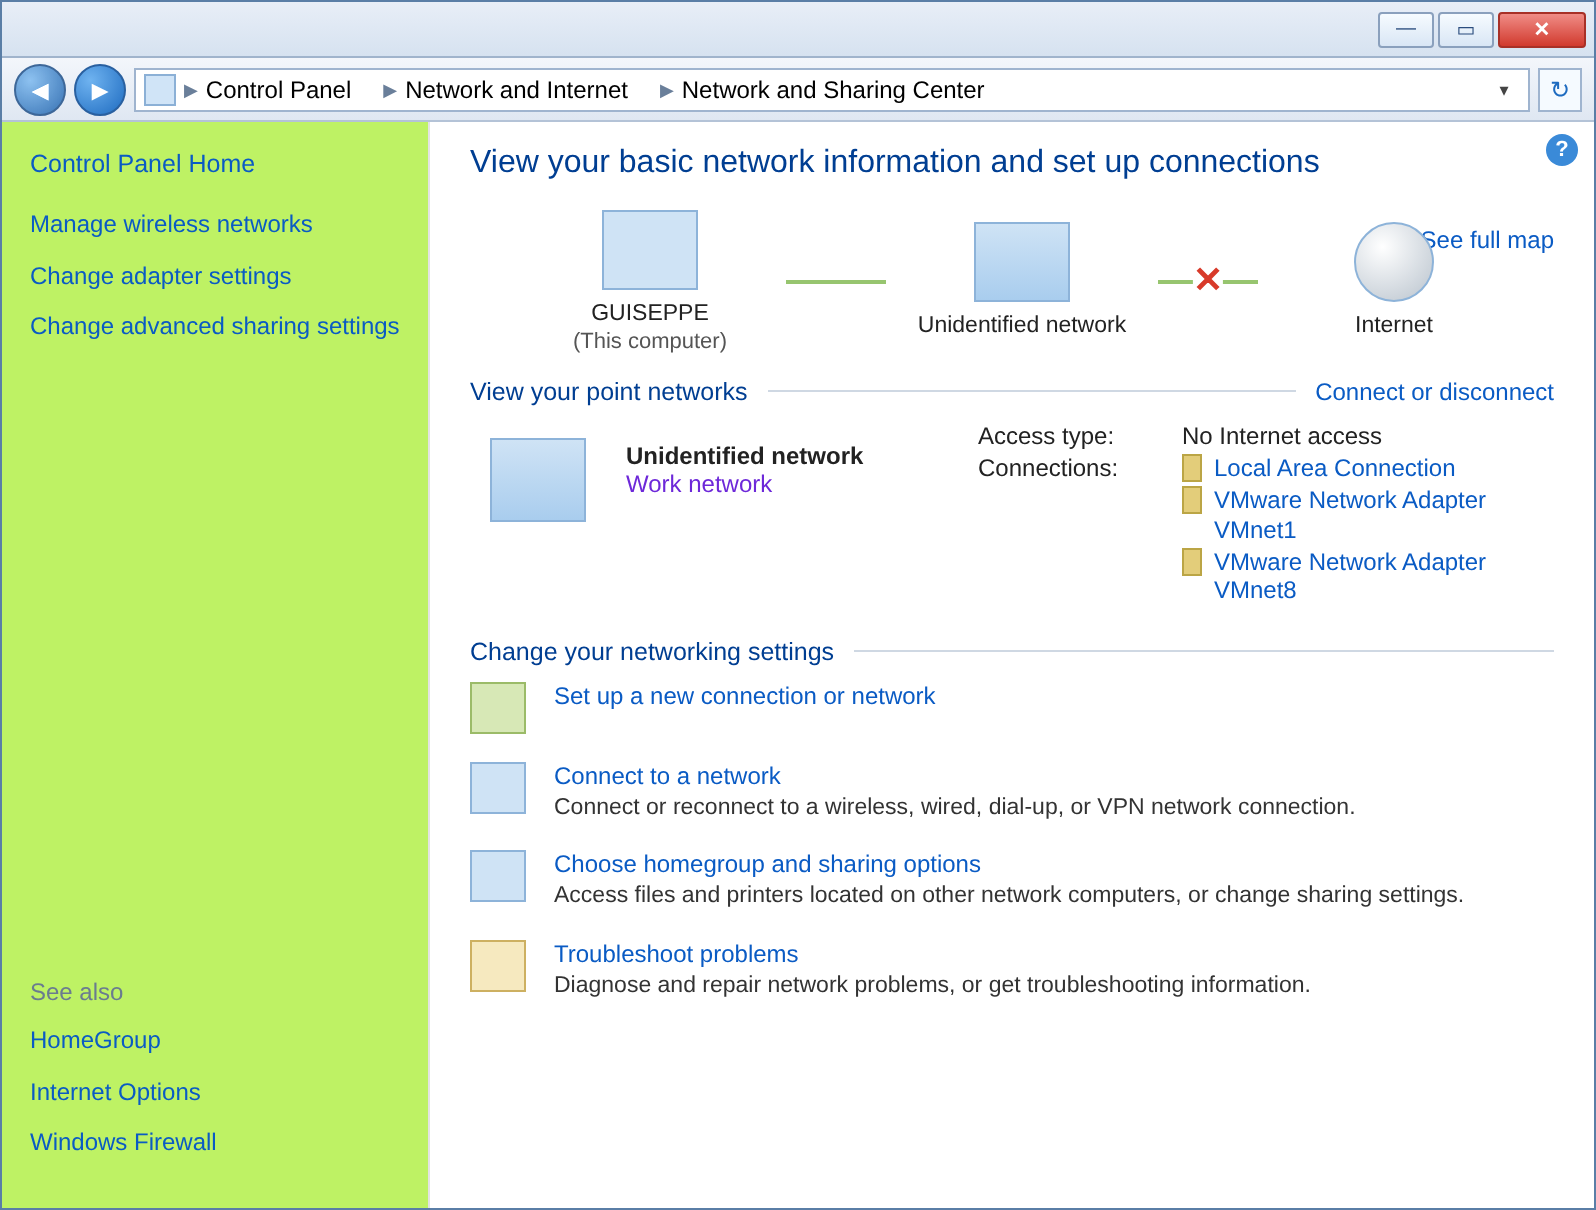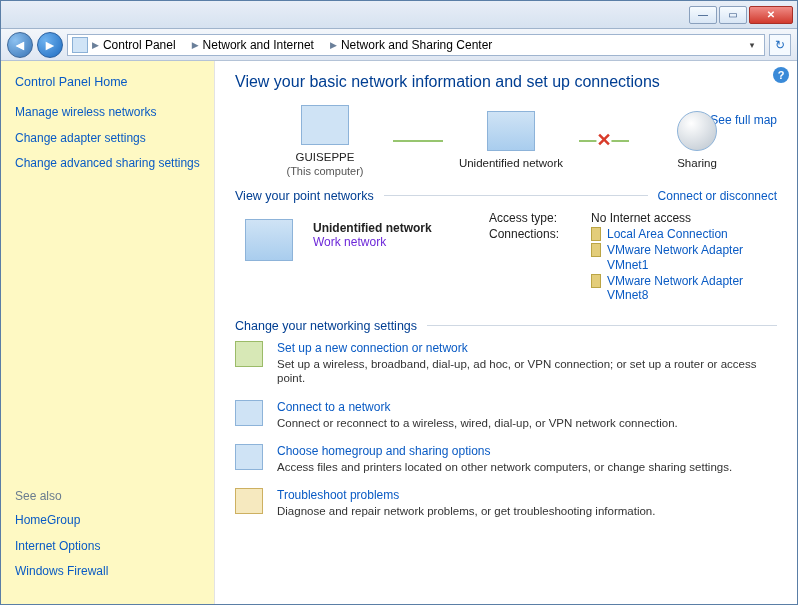--- a/index.html
+++ b/index.html
@@ -16,21 +16,21 @@
   .navbtn.disabled { filter: grayscale(0.3) brightness(1.1); }
   .addrbox { flex: 1; height: 22px; border: 1px solid #9fb4cf; background: #fff; display: flex; align-items: center; gap: 4px; padding: 0 4px; font-size: 12px; }
   .addricon { width: 16px; height: 16px; background: #d0e4f7; border: 1px solid #8bb0d6; }
   .crumb { display: flex; align-items: center; gap: 16px; }
   .sep { color: #6a7f9a; font-size: 9px; }
   .addrdrop { width: 16px; text-align: center; color: #444; font-size: 9px;}
   .refresh { width: 22px; height: 22px; border: 1px solid #9fb4cf; background: #f5faff; display:flex; align-items:center; justify-content:center; color:#1e6bc0; font-size:12px;}
 
   
   .main { display: flex; height: calc(100% - 60px); }
-  .sidebar { width: 214px; background: #fef9c3; border-right: 1px solid #e3e3e3; padding: 14px 14px; font-size: 12px; display:flex; flex-direction:column; }
+  .sidebar { width: 214px; background: #bef264; border-right: 1px solid #e3e3e3; padding: 14px 14px; font-size: 12px; display:flex; flex-direction:column; }
   .sidebar a, .content a { color: #0a5bc4; text-decoration: none; }
   .side-home { color: #0a5bc4; font-size: 12.5px; margin-bottom: 16px; display:block; }
   .side-links a { display: block; margin-bottom: 10px; line-height: 1.3; }
   .side-spacer { flex: 1; }
   .see-also { color: #6a7c8f; margin-bottom: 10px; }
 
   .content { flex: 1; padding: 12px 20px; font-size: 12px; color: #222; position: relative; overflow:hidden; }
   .helpicon { position: absolute; top: 6px; right: 8px; width:16px; height:16px; border-radius:50%; background:#3a8ad8; color:#fff; font-size:11px; display:flex;align-items:center;justify-content:center; font-weight:bold;}
   h1.page-title { color: #003e92; font-weight: normal; font-size: 16px; margin-bottom: 14px; }
 
@@ -128,21 +128,21 @@
         <div class="node-sub">(This computer)</div>
       </div>
       <div class="link-line"></div>
       <div class="netnode">
         <div class="icon net"></div>
         <div class="node-label">Unidentified network</div>
       </div>
       <div class="link-line bad"></div>
       <div class="netnode">
         <div class="icon internet"></div>
-        <div class="node-label">Sharing</div>
+        <div class="node-label">Internet</div>
       </div>
     </div>
 
     <div class="section-hdr">
       <span class="label">View your point networks</span>
       <span class="rule"></span>
       <a class="rightlink">Connect or disconnect</a>
     </div>
 
     <div class="active-net">
@@ -178,21 +178,20 @@
 
     <div class="section-hdr">
       <span class="label">Change your networking settings</span>
       <span class="rule"></span>
     </div>
 
     <div class="task">
       <div class="ticon"></div>
       <div>
         <a class="title">Set up a new connection or network</a>
-        <div class="desc">Set up a wireless, broadband, dial-up, ad hoc, or VPN connection; or set up a router or access point.</div>
       </div>
     </div>
     <div class="task">
       <div class="ticon blue"></div>
       <div>
         <a class="title">Connect to a network</a>
         <div class="desc">Connect or reconnect to a wireless, wired, dial-up, or VPN network connection.</div>
       </div>
     </div>
     <div class="task">

